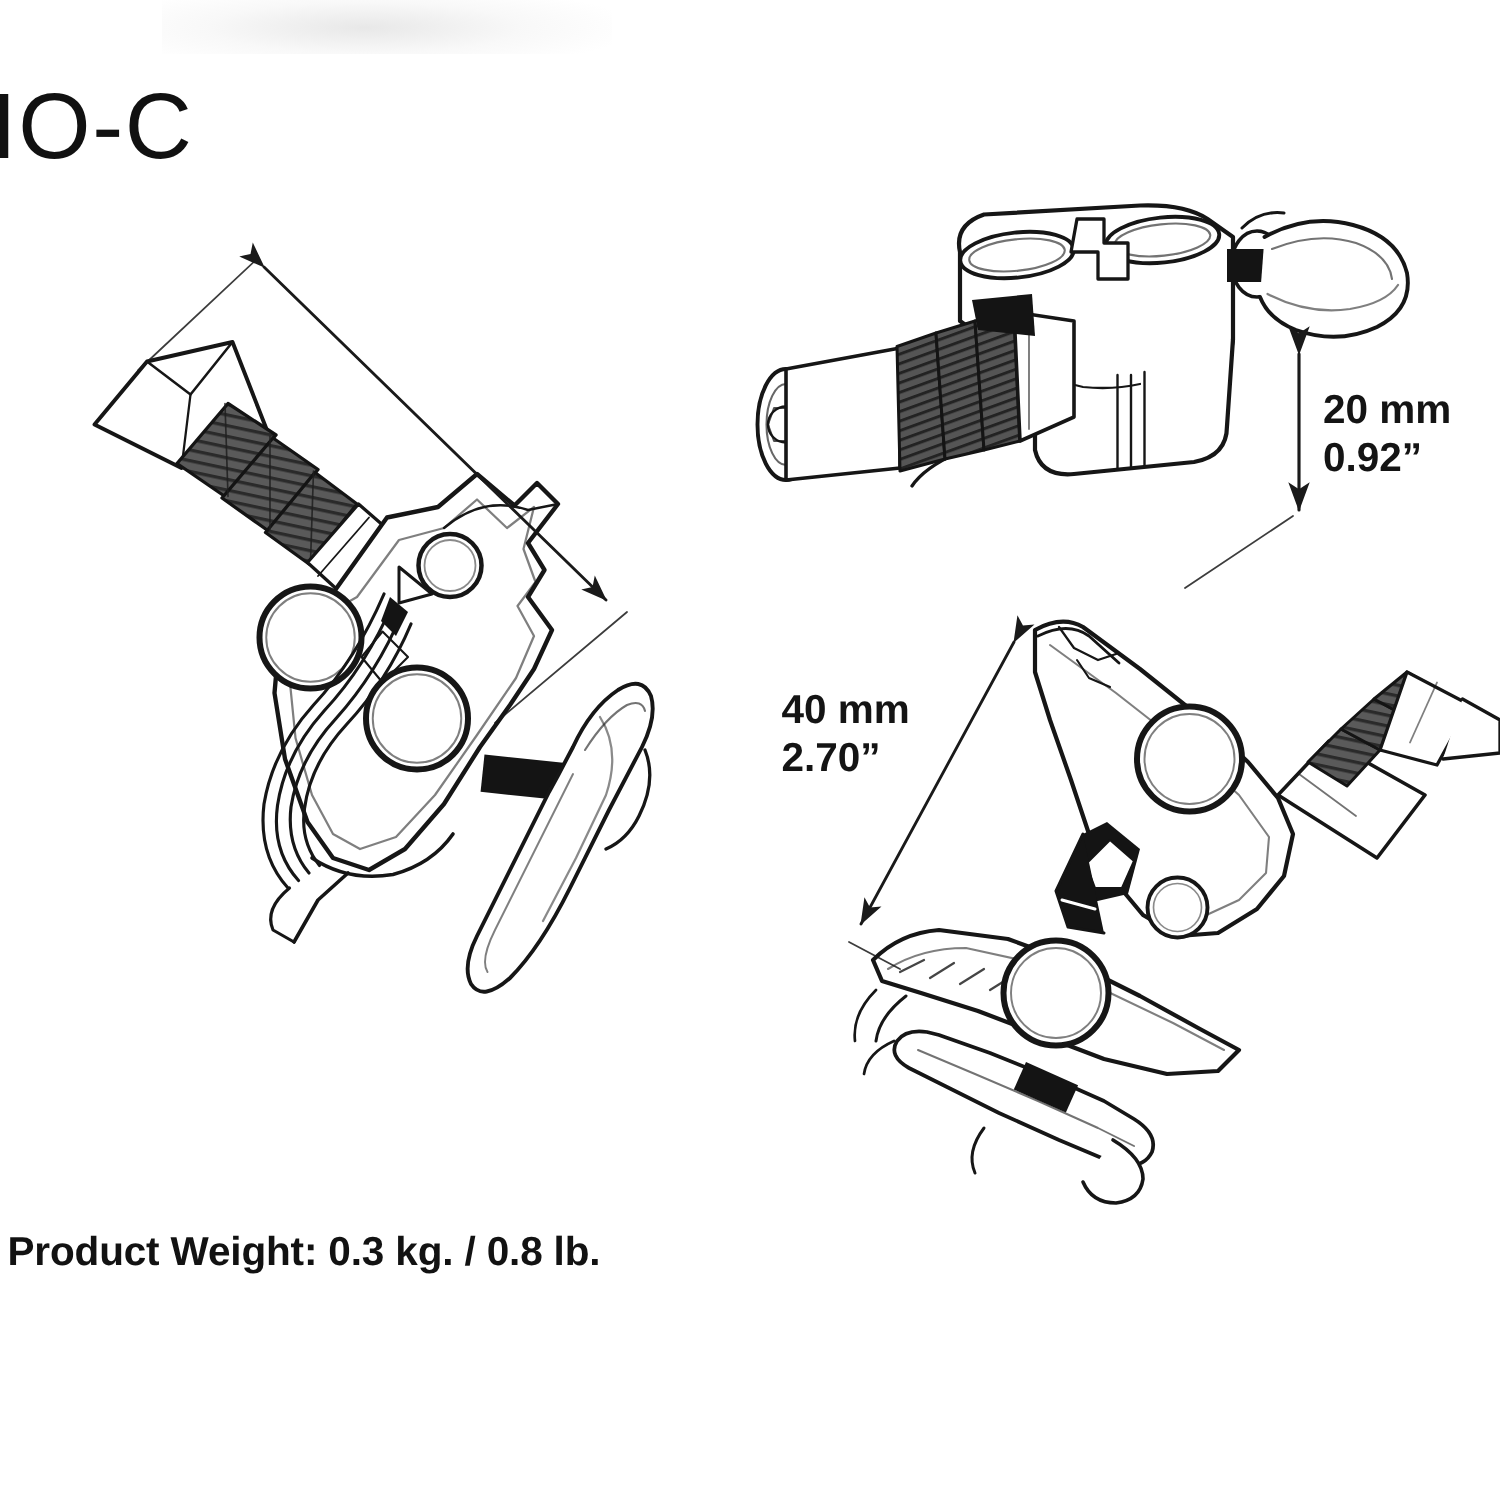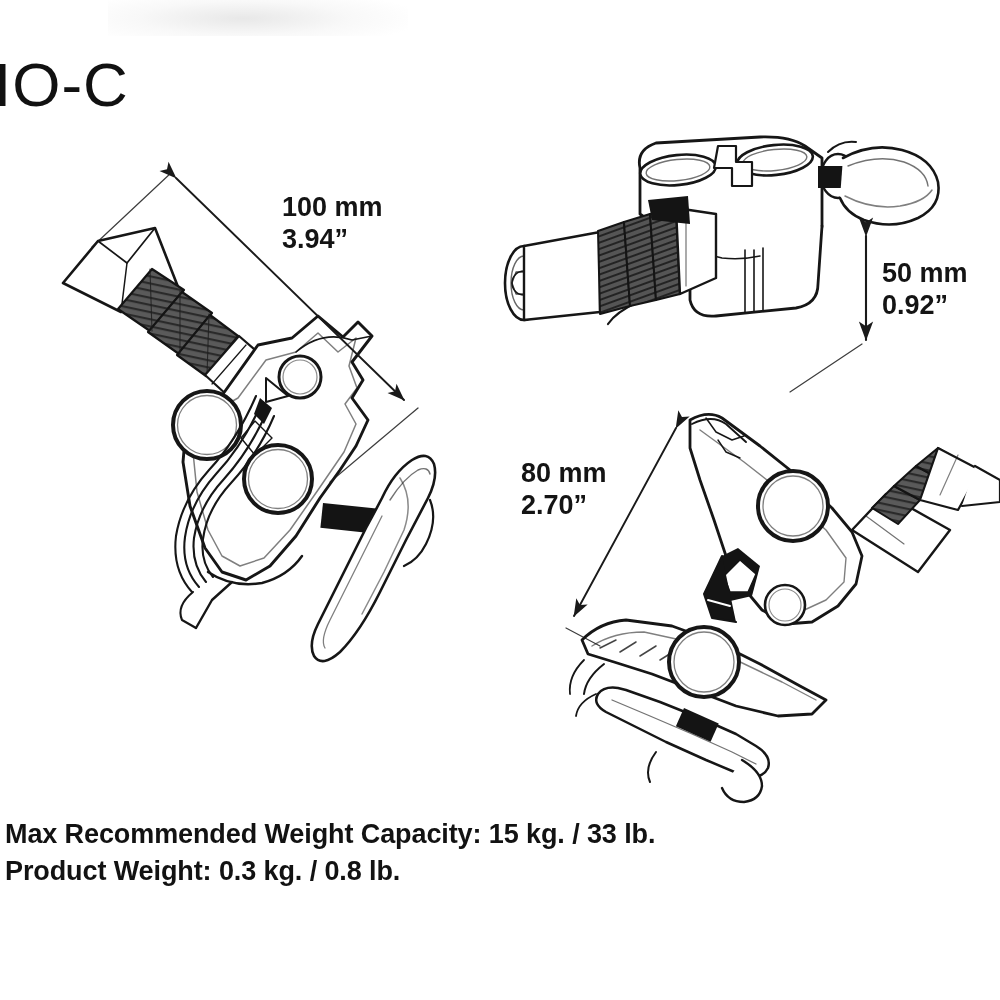--- a/index.html
+++ b/index.html
@@ -286,33 +286,28 @@
         <line x1="790" y1="392" x2="862" y2="344" stroke-width="1.2" opacity=".85"></line>
       </g>
 
       <g>
         <line x1="676" y1="428" x2="574" y2="616" stroke-width="1.9" marker-start="url(#ah)" marker-end="url(#ah2)"></line>
         <line x1="566" y1="628" x2="600" y2="646" stroke-width="1.2" opacity=".85"></line>
       </g>
     </g>
   </svg>
 
-  <div class="dim-label dim-100">
-    <span>100 mm</span><br>
-    <span>3.94”</span>
-  </div>
 
   <div class="dim-label dim-30">
-    <span>50 mm</span><br>
+    <span>20 mm</span><br>
     <span>0.92”</span>
   </div>
 
   <div class="dim-label dim-50">
-    <span>80 mm</span><br>
+    <span>40 mm</span><br>
     <span>2.70”</span>
   </div>
 
   <div class="spec-block">
-    <span class="spec-line">Max Recommended Weight Capacity: 15 kg. / 33 lb.</span>
     <span class="spec-line">Product Weight: 0.3 kg. / 0.8 lb.</span>
   </div>
 
 </div>
 
 </body></html>

